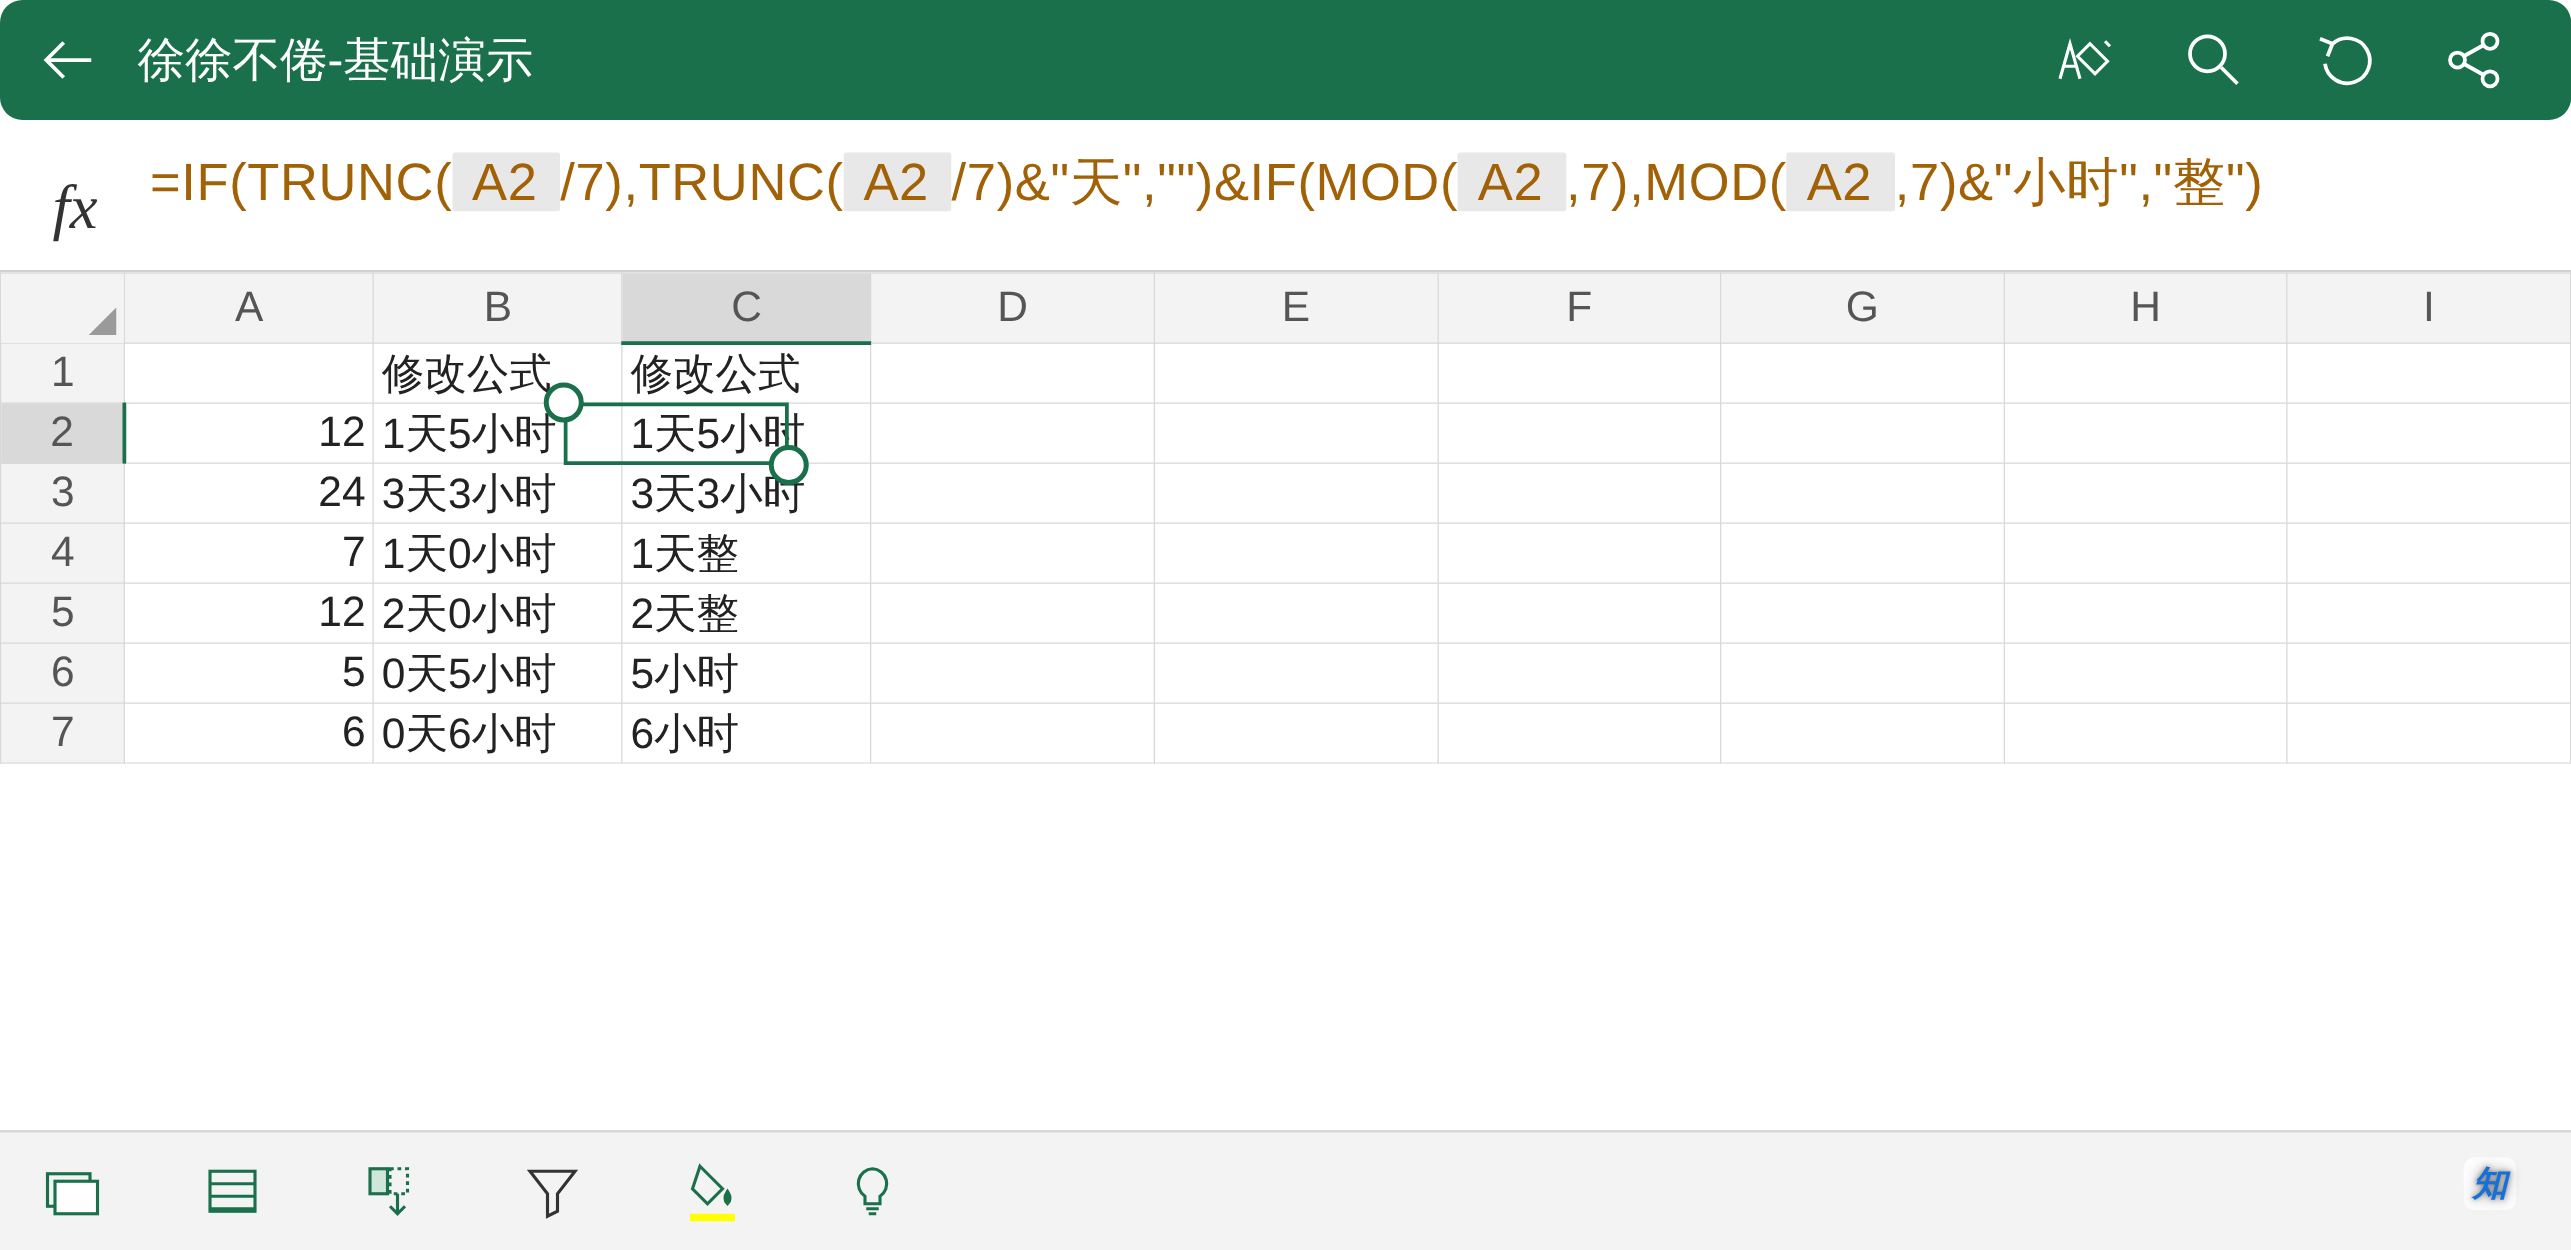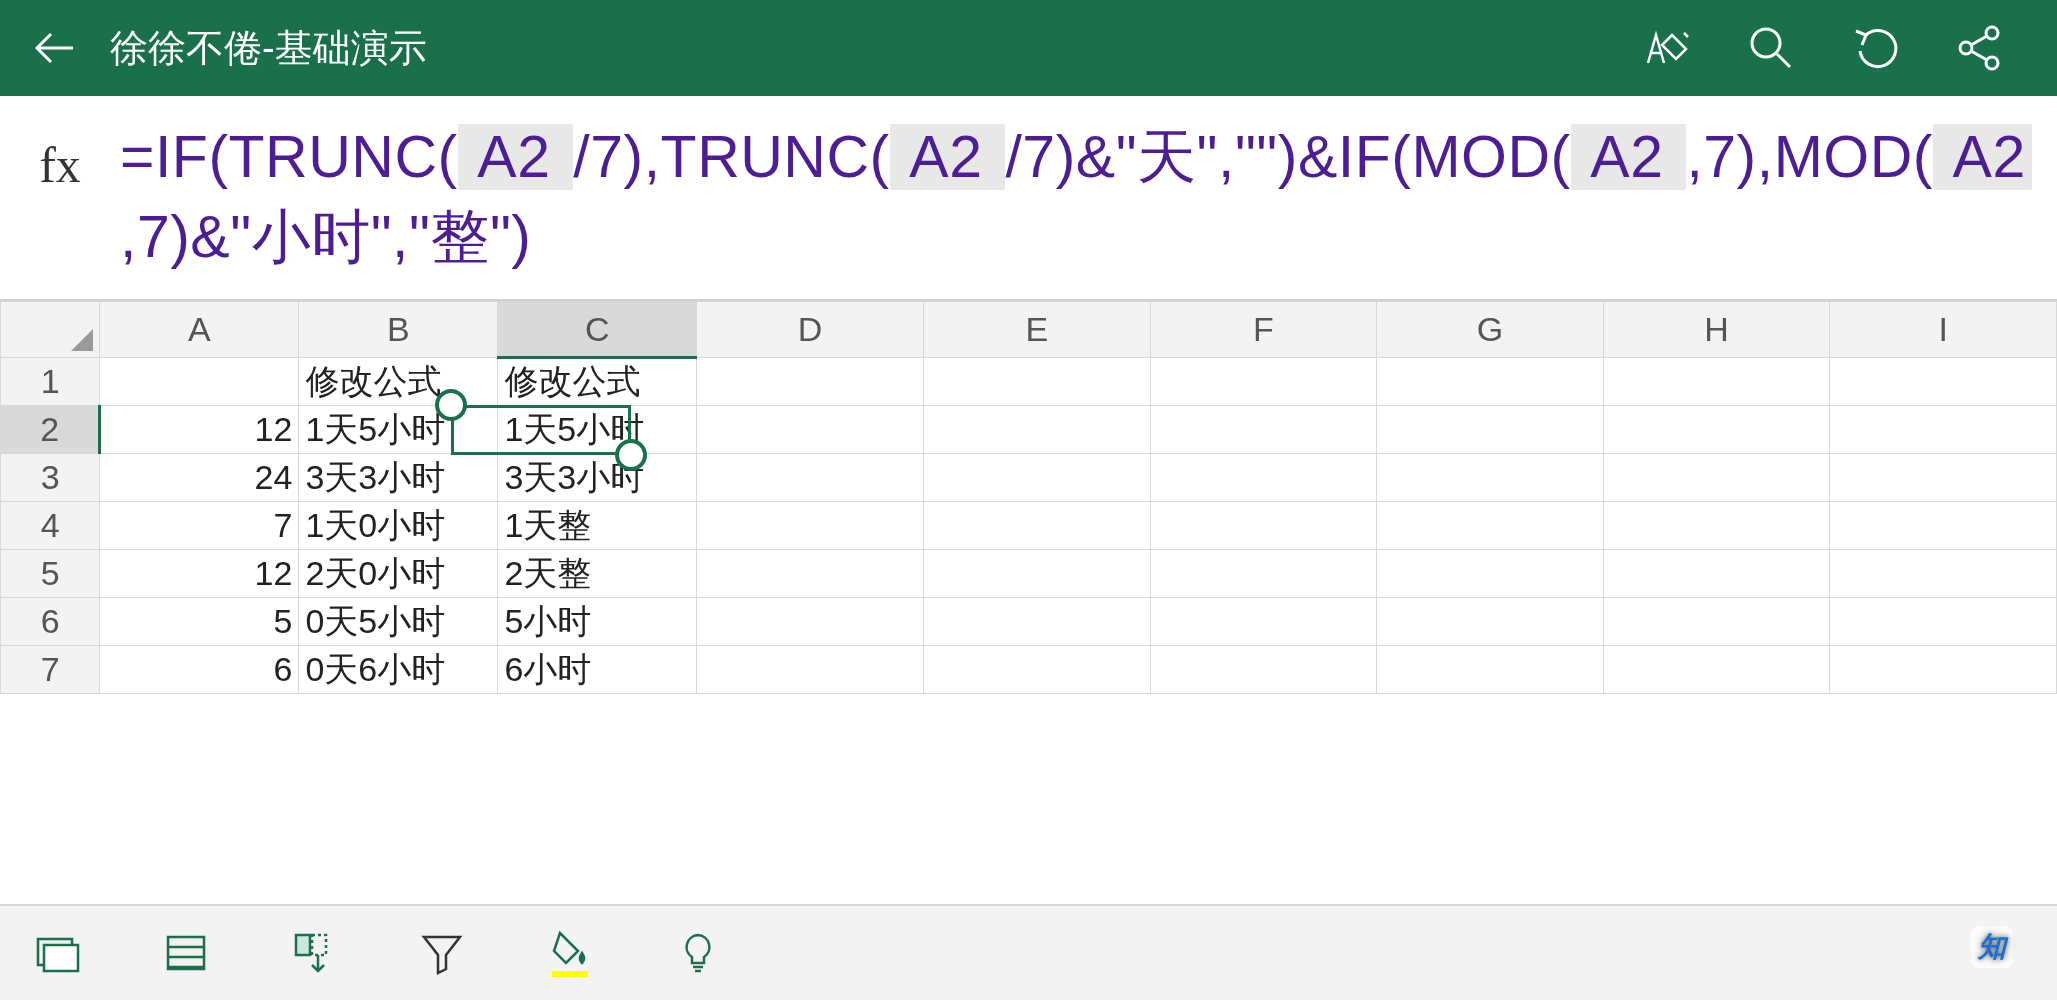--- a/index.html
+++ b/index.html
@@ -6,46 +6,48 @@
   html, body { width: 2057px; height: 1000px; font-family: "Segoe UI", "Microsoft YaHei", sans-serif; background: #fff; overflow: hidden; }
   
   
   .titlebar {
     height: 96px;
     background: #1a704b;
     display: flex;
     align-items: center;
     color: #fff;
     padding: 18px 30px;
+    border-radius: 18px;
   }
   .titlebar .back-icon { width: 50px; height: 50px; display: flex; align-items: center; justify-content: center; cursor: pointer; margin-right: 30px; }
   .titlebar .title { font-size: 38px; font-weight: 300; flex: 1; }
   .titlebar .right-actions { display: flex; gap: 48px; align-items: center; margin-right: 20px; }
   .titlebar .action-icon { width: 56px; height: 56px; display: flex; align-items: center; justify-content: center; cursor: pointer; }
   
   
   .formula-bar {
     display: flex;
     align-items: flex-start;
     padding: 22px 0 22px 0;
     border-bottom: 2px solid #d0d0d0;
     background: #fff;
   }
   .formula-bar .fx-label {
     width: 120px;
     text-align: center;
+    font-style: italic;
     font-family: "Cambria Math", "Times New Roman", serif;
     font-size: 50px;
     color: #333;
     padding-top: 18px;
     flex-shrink: 0;
   }
   .formula-bar .formula-content {
-    font-size: 59px;
-    color: #4c1d95;
+    font-size: 42px;
+    color: #a16207;
     line-height: 1.35;
     padding-right: 4px;
     font-family: "Segoe UI", "Microsoft YaHei", sans-serif;
     letter-spacing: 0.5px;
   }
   .formula-bar .ref { background: #e8e8e8; padding: 0 6px; border-radius: 2px; }
   
   
   .sheet-area {
     position: relative;

